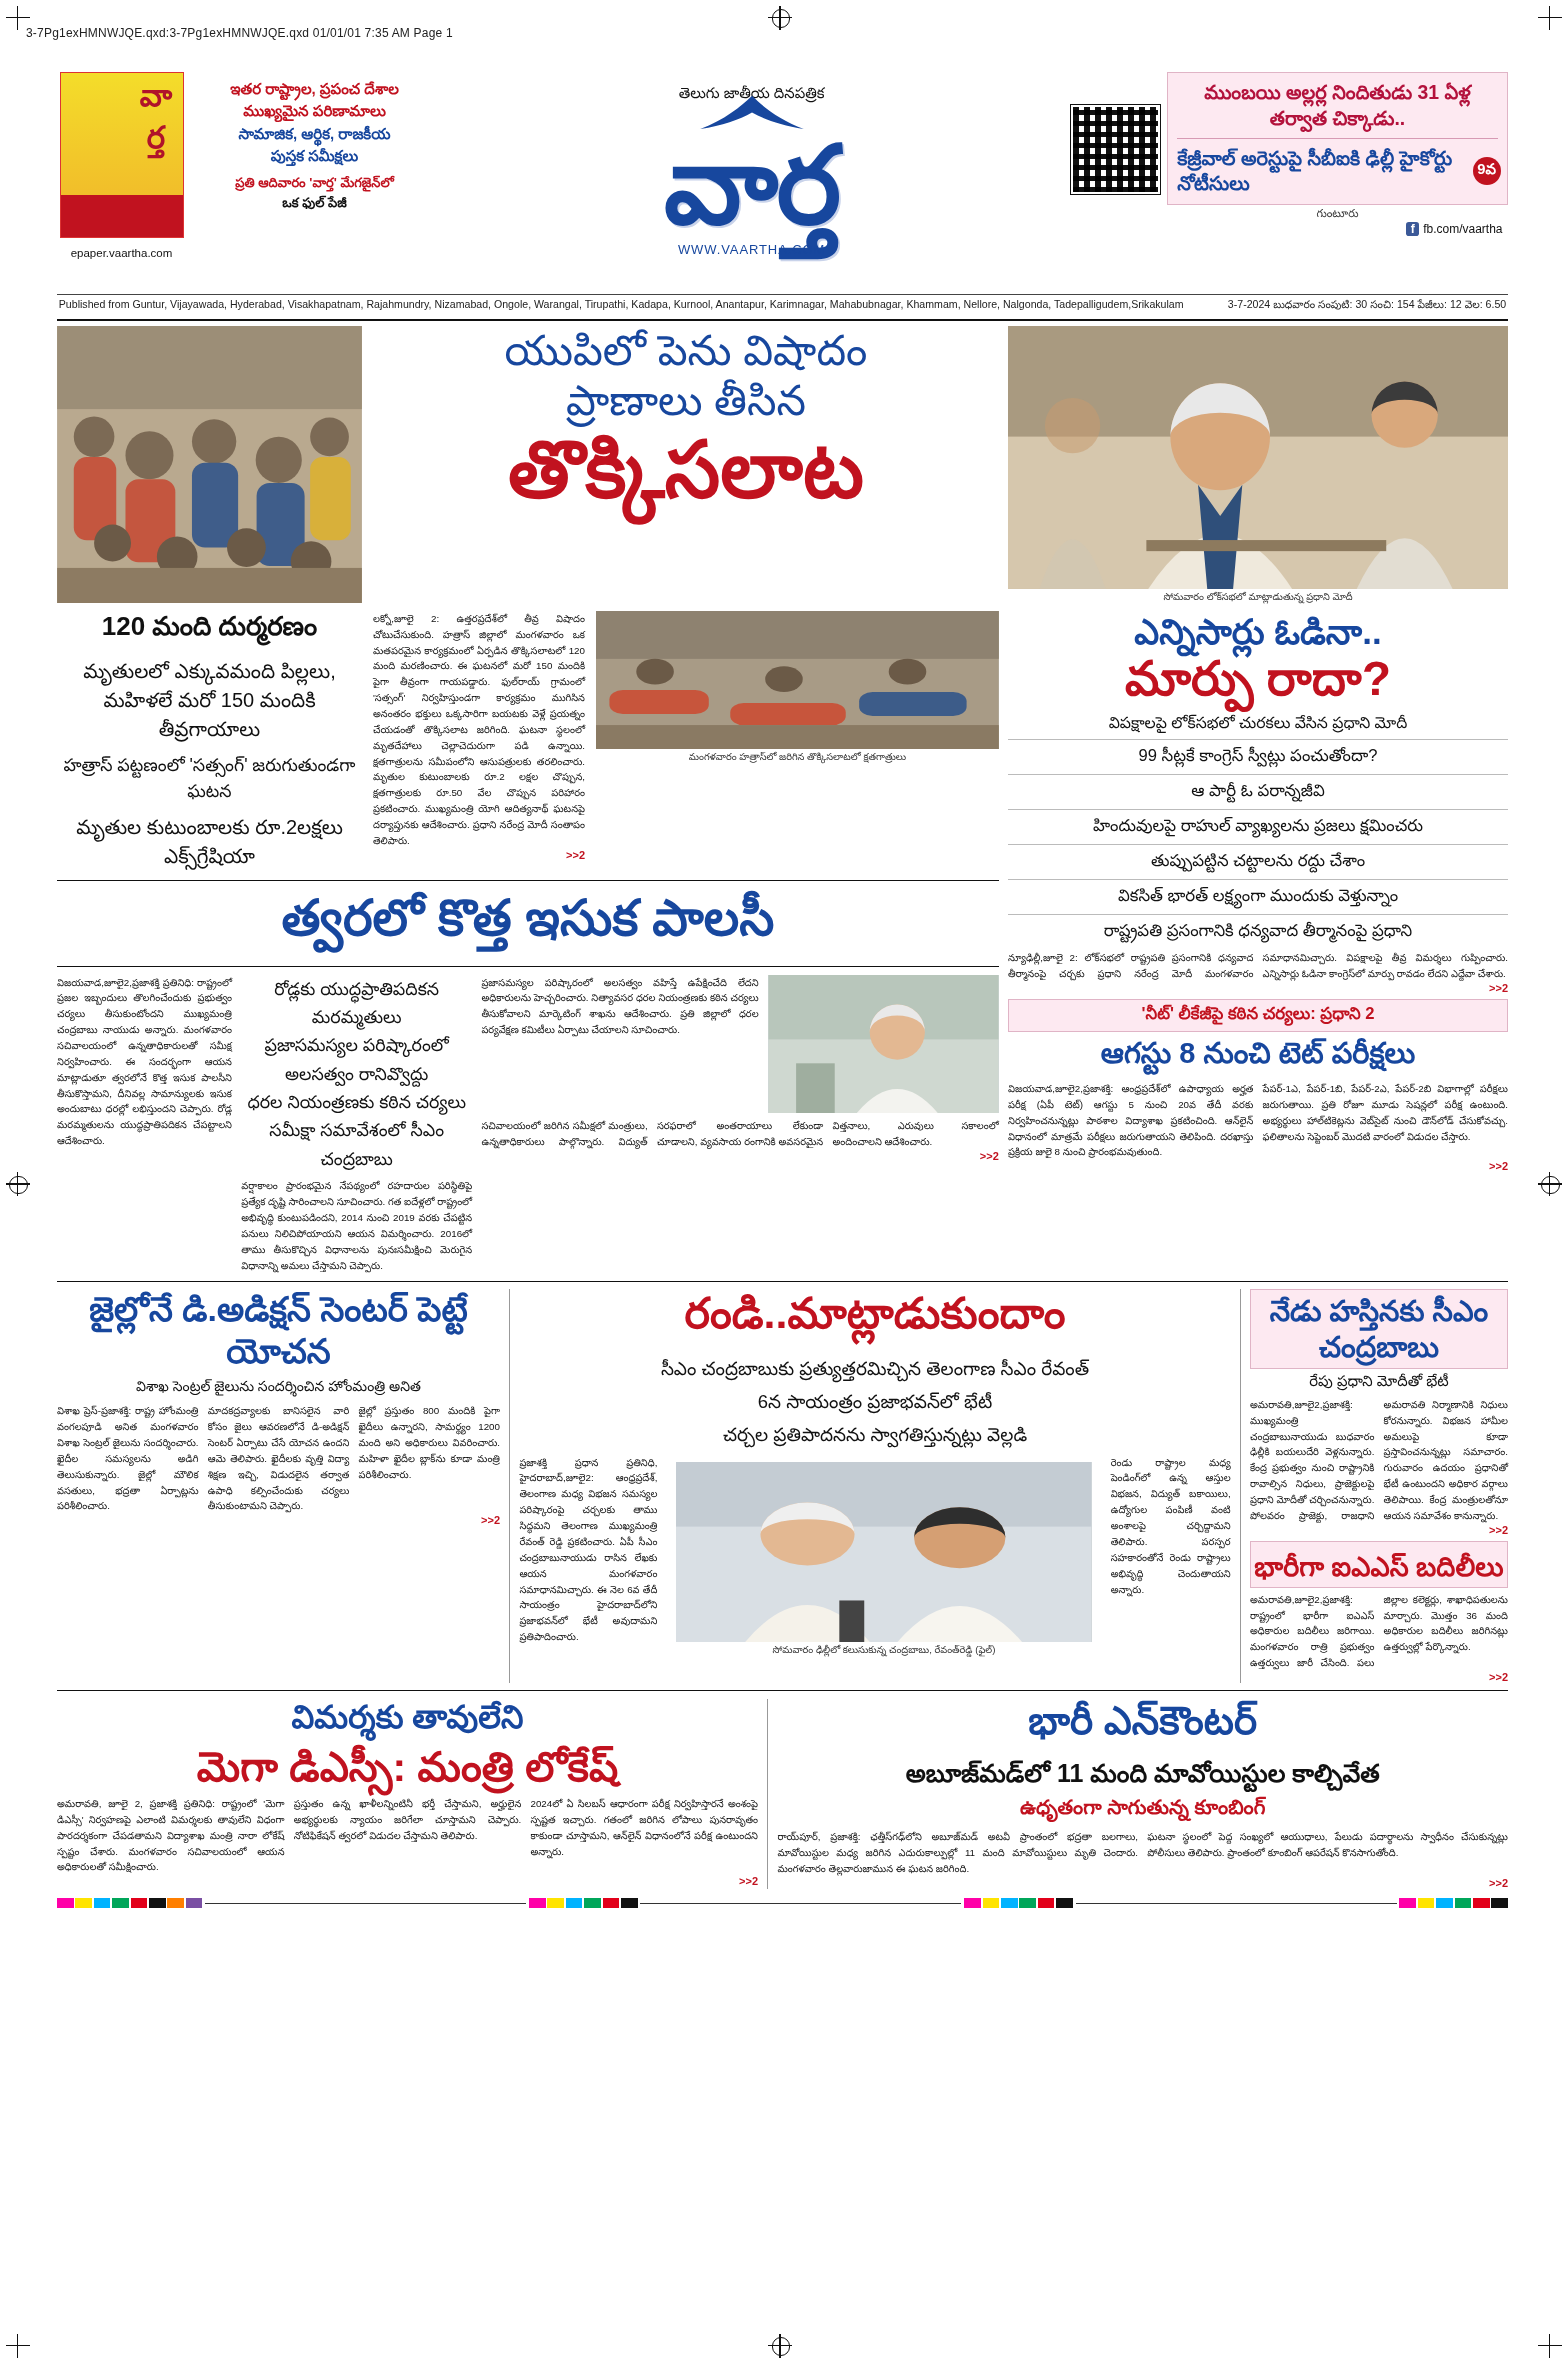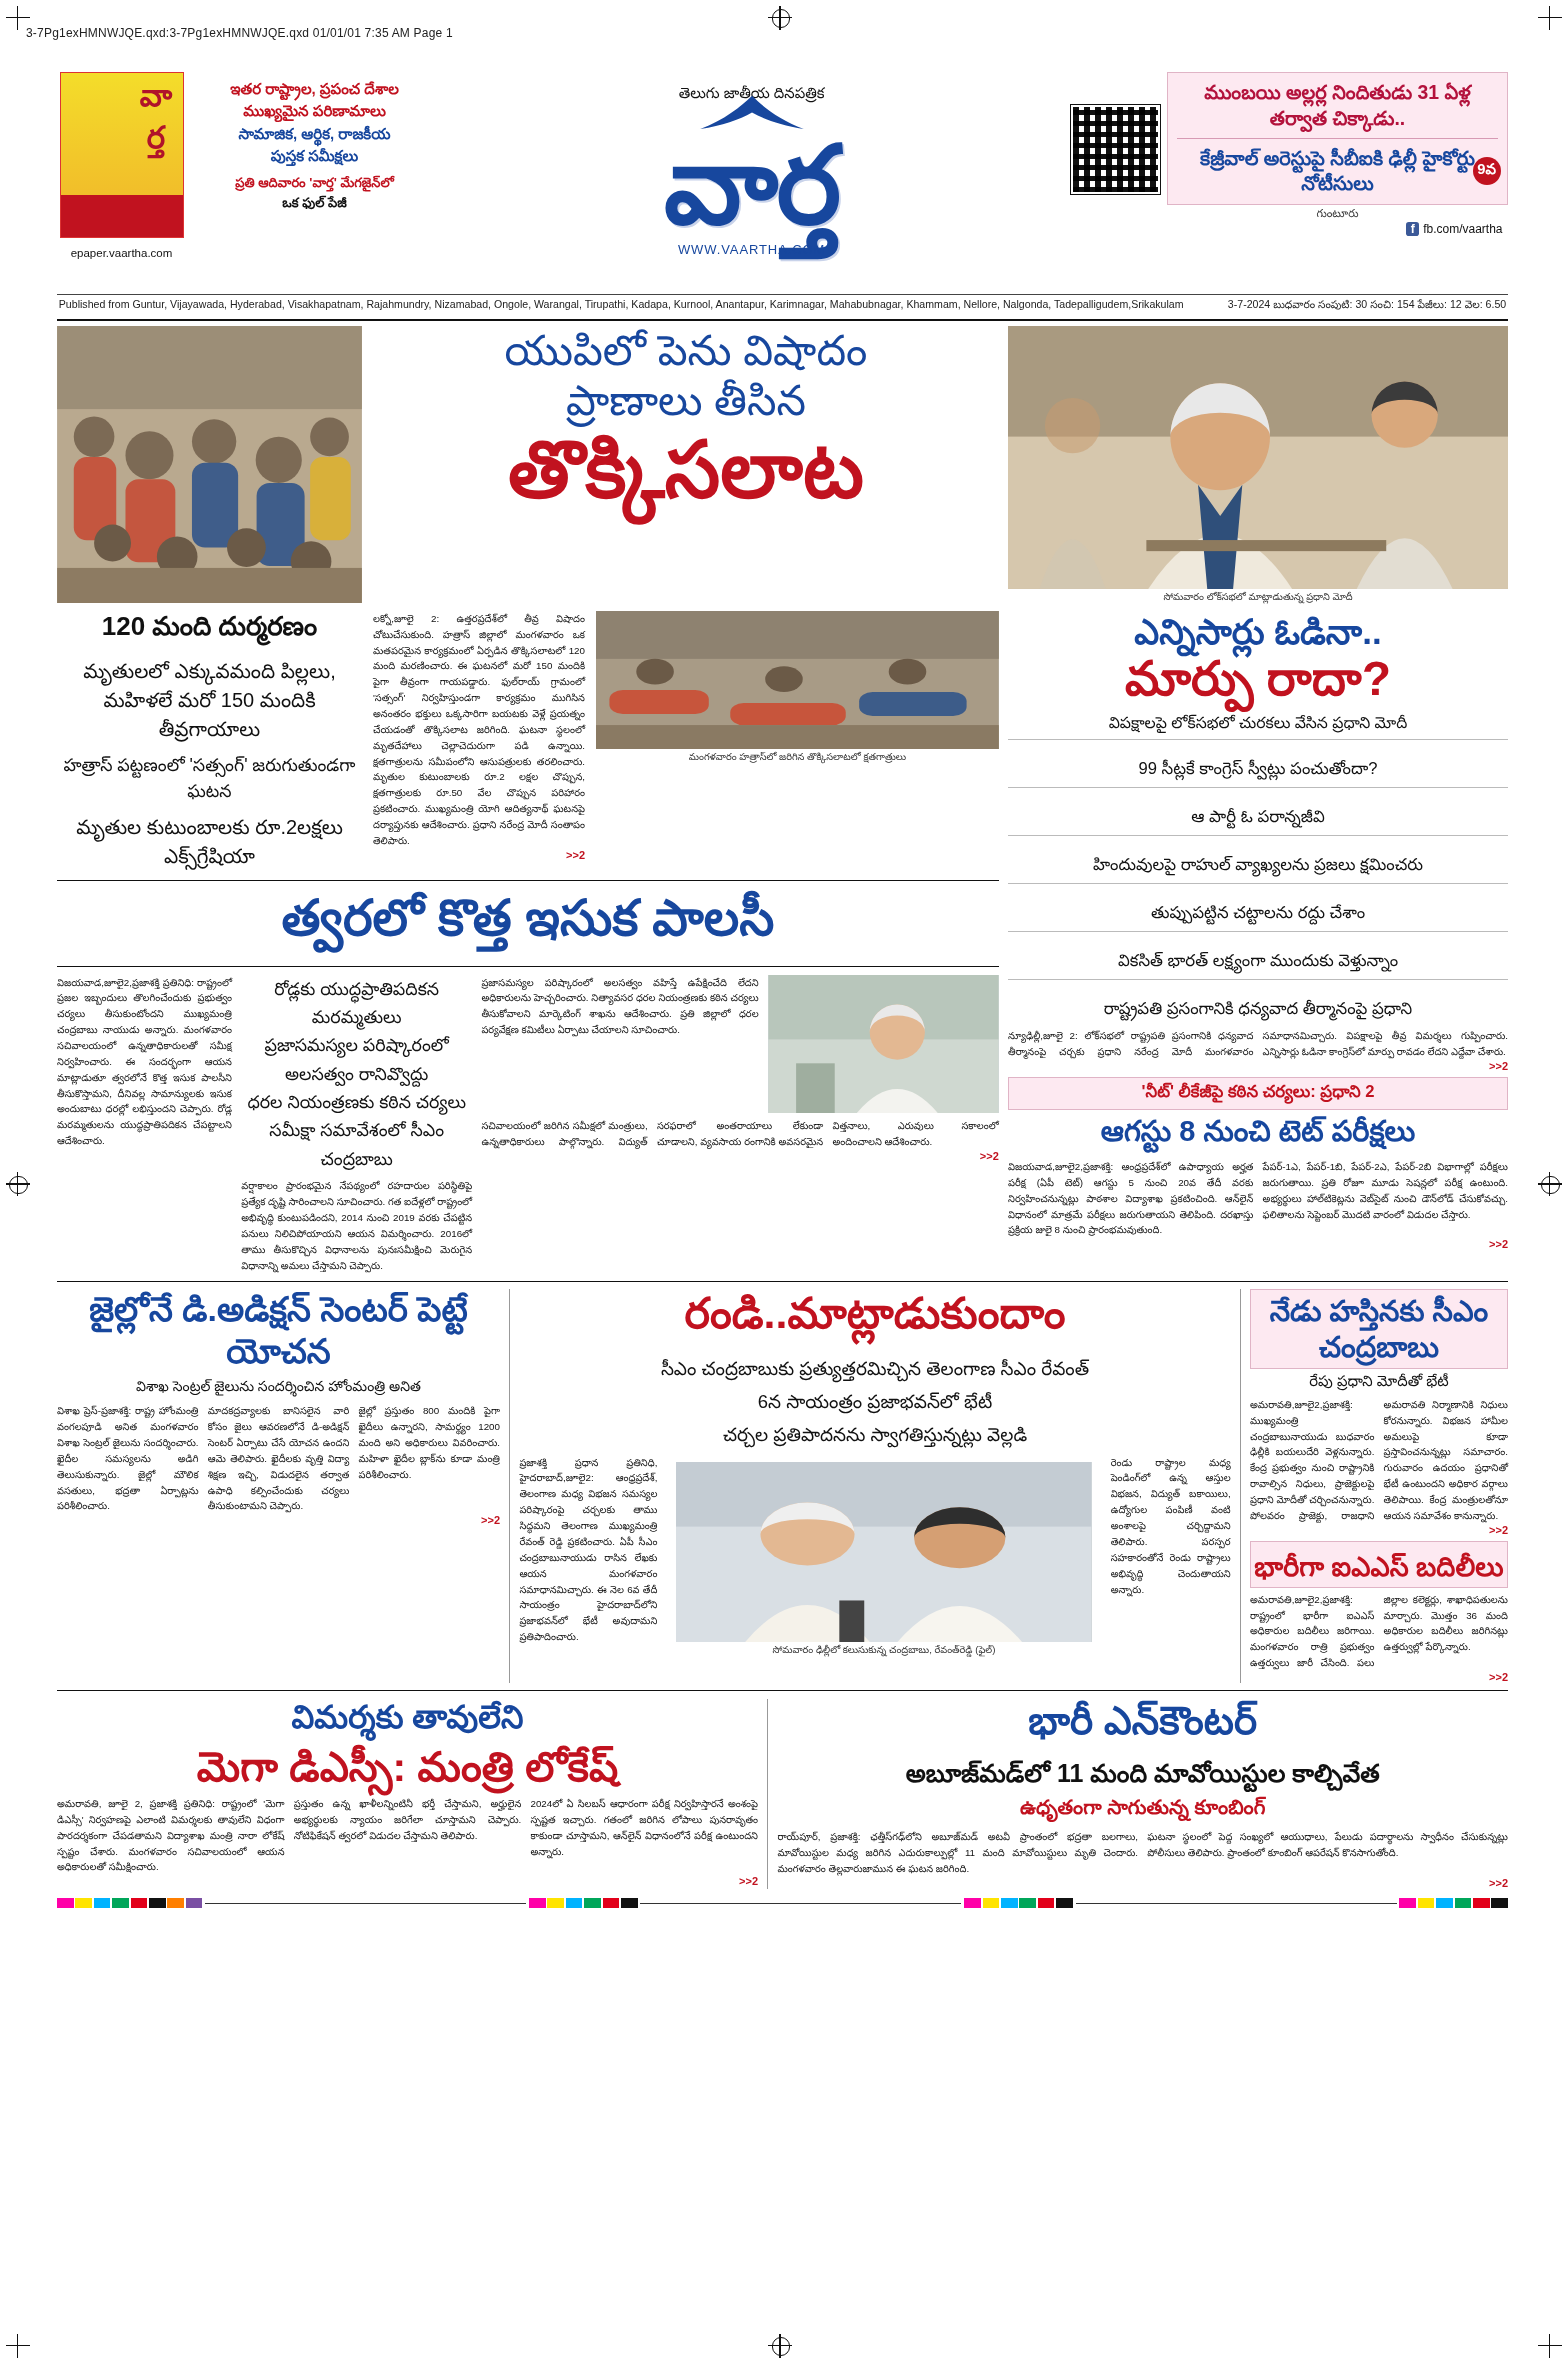--- a/index.html
+++ b/index.html
@@ -28,21 +28,21 @@
   .mh-title{font-size:109px;line-height:1;color:#17479e;font-weight:bold;letter-spacing:-1.8px;margin-top:26px;text-shadow:1.8px 1.8px 0 #c9d3ea;}
   .mh-site{font-size:13px;color:#17479e;letter-spacing:0.9px;margin-top:1.8px;}
   .mh-qr{width:103px;display:flex;align-items:flex-start;justify-content:center;padding-top:33px;}
   .qr{width:85px;height:85px;background:
     repeating-linear-gradient(90deg,#111 0 5.5px,#fff 5.5px 11px),
     repeating-linear-gradient(0deg,#111 0 5.5px,transparent 5.5px 11px);
     background-blend-mode:multiply;border:2.8px solid #fff;outline:0.9px solid #111;}
   .mh-right{width:341px;border:0.9px solid #e0b4c6;background:#fde9f1;padding:7.4px 9.2px;box-sizing:border-box;}
   .mh-right .hl{color:#b3123c;font-size:19.4px;font-weight:bold;line-height:1.32;text-align:center;}
   .mh-right .sep{height:0.9px;background:#d79ab4;margin:6.5px 0;}
-  .mh-right .hl2{color:#17479e;font-size:19.4px;font-weight:bold;line-height:1.32;text-align:center;}
+  .mh-right .hl2{color:#17479e;font-size:19.4px;font-weight:bold;line-height:1.32;}
   .price-badge{position:absolute;right:7.4px;top:85px;width:28px;height:28px;border-radius:50%;background:#c1121f;color:#fff;font-size:14.8px;display:flex;align-items:center;justify-content:center;font-weight:bold;}
   .mh-place{font-size:11px;color:#333;text-align:center;margin-top:1.8px;}
   .fb-line{font-size:12px;color:#111;text-align:right;padding-right:5.5px;}
   .fb-badge{display:inline-block;background:#3b5998;color:#fff;border-radius:2.8px;padding:0 4.6px;font-weight:bold;margin-right:3.7px;}
 
   .rule{height:1.8px;background:#111;margin:3.7px 0;}
   .thinrule{height:0.9px;background:#444;}
   .pubbar{display:flex;justify-content:space-between;font-size:10.6px;color:#222;padding:2.8px 1.8px;}
   .red{color:#c1121f;}
   .photo{background:#cfd6d8;position:relative;overflow:hidden;}
@@ -75,21 +75,21 @@
   .mid-c2{width:231px;}
   .mid-c3{flex:1;}
   .cbn-photo{width:231px;height:138px;}
   .bullets{font-size:17.5px;color:#111;line-height:1.62;text-align:center;}
 
   
   .rr-photo{width:500px;height:263px;}
   .rr-h1{font-size:35px;color:#17479e;font-weight:bold;text-align:center;line-height:1.2;margin-top:5.5px;}
   .rr-h2{font-size:48px;color:#c1121f;font-weight:bold;text-align:center;line-height:1.1;}
   .rr-sub{font-size:15.7px;color:#111;text-align:center;line-height:1.55;margin-top:5.5px;}
-  .rr-list div{font-size:16.6px;color:#111;text-align:center;line-height:1.7;border-top:0.9px solid #bbb;padding-top:15px;margin-top:3.7px;}
+  .rr-list div{font-size:16.6px;color:#111;text-align:center;line-height:1.7;border-top:0.9px solid #bbb;padding-top:2px;margin-top:3.7px;}
   .pinkbar{background:#fde9f1;border:0.9px solid #e0b4c6;color:#c1121f;font-size:16.6px;font-weight:bold;text-align:center;padding:3.7px;margin-top:5.5px;}
   .rr-h3{font-size:29px;color:#17479e;font-weight:bold;text-align:center;margin-top:5.5px;}
 
   
   .band3{display:flex;gap:9.2px;margin-top:7.4px;border-top:1.8px solid #111;padding-top:7.4px;}
   .b3a{width:443px;}
   .b3b{flex:1;border-left:0.9px solid #999;border-right:0.9px solid #999;padding:0 9.2px;}
   .b3c{width:258px;}
   .b3a .h{font-size:34px;color:#17479e;font-weight:bold;text-align:center;line-height:1.22;}
   .b3a .sh{font-size:14px;color:#111;text-align:center;margin-top:5.5px;}

